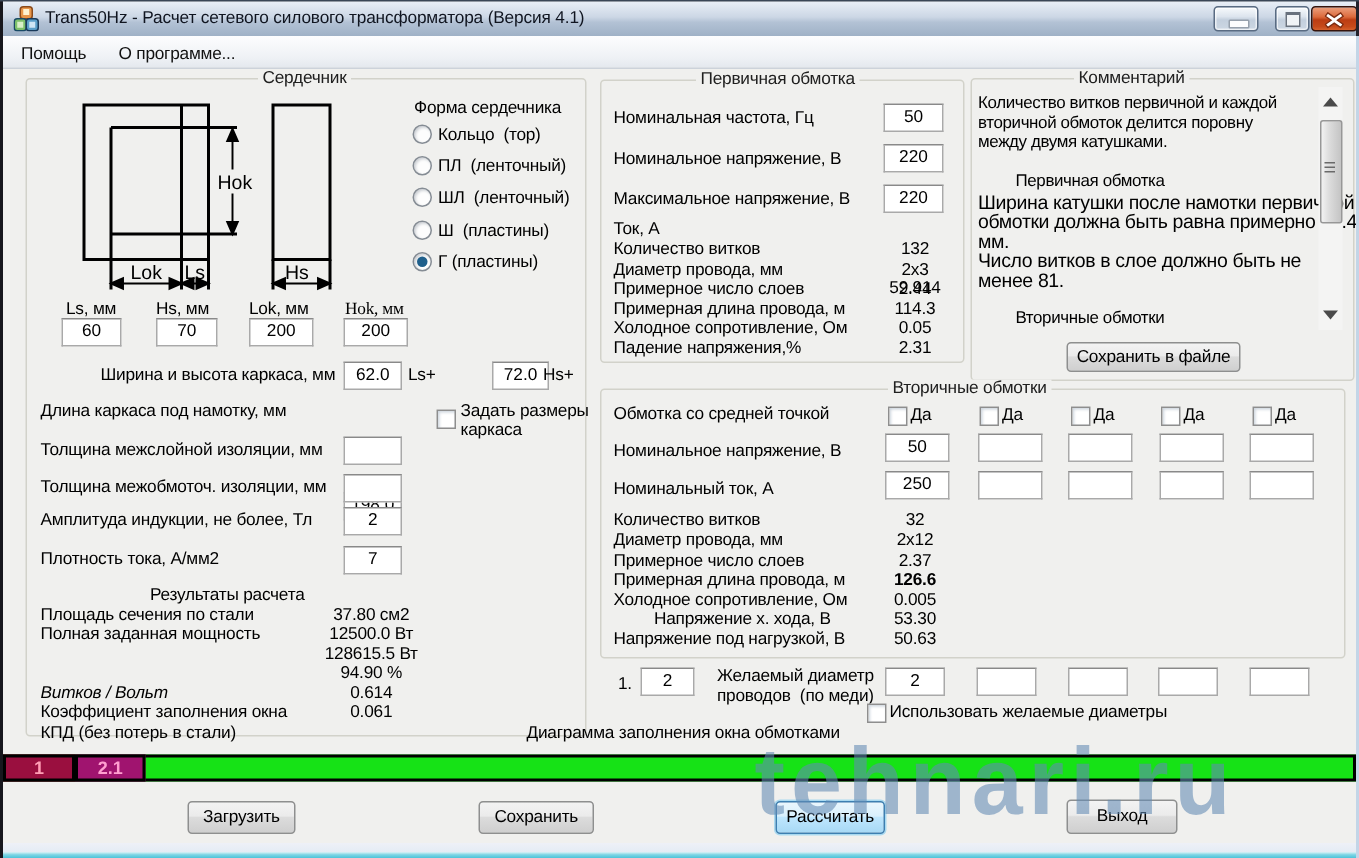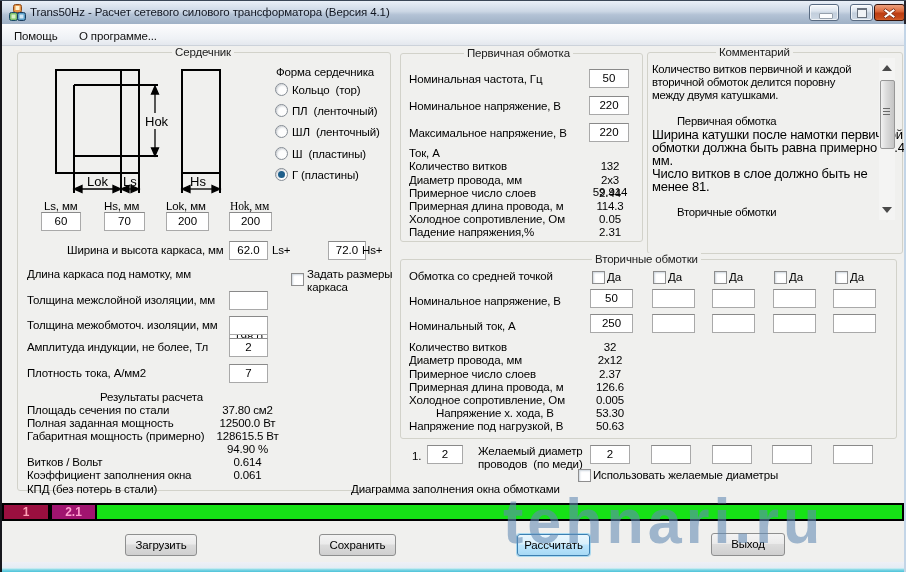--- a/index.html
+++ b/index.html
@@ -137,25 +137,24 @@
   <div class="lbl" style="left:27px;top:341px;">Амплитуда индукции, не более, Тл</div>
   <div class="inp" style="left:229px;top:338px;width:37px;height:17px;">2</div>
   <div class="lbl" style="left:27px;top:367px;">Плотность тока, А/мм2</div>
   <div class="inp" style="left:229px;top:364px;width:37px;height:17px;">7</div>
 
   <div class="lbl" style="left:100px;top:391px;">Результаты расчета</div>
   <div class="lbl" style="left:27px;top:404px;">Площадь сечения по стали</div>
     <div class="val" style="left:185px;top:404px;width:125px;">37.80 см2</div>
   <div class="lbl" style="left:27px;top:417px;">Полная заданная мощность</div>
     <div class="val" style="left:185px;top:417px;width:125px;">12500.0 Вт</div>
-  <div class="lbl" style="left:27px;top:430px;">Габаритная мощность (примерно)</div>
     <div class="val" style="left:185px;top:430px;width:125px;">128615.5 Вт</div>
   <div class="lbl" style="left:27px;top:443px;margin-top:40px;">КПД (без потерь в стали)</div>
     <div class="val" style="left:185px;top:443px;width:125px;">94.90 %</div>
-  <div class="lbl" style="left:27px;top:456px;">Витков / Вольт</div>
+  <div class="lbl" style="left:27px;top:456px;font-style:italic;">Витков / Вольт</div>
     <div class="val" style="left:185px;top:456px;width:125px;">0.614</div>
   <div class="lbl" style="left:27px;top:469px;">Коэффициент заполнения окна</div>
     <div class="val" style="left:185px;top:469px;width:125px;">0.061</div>
 
   <div class="lbl" style="left:409px;top:73px;">Номинальная частота, Гц</div>
   <div class="inp" style="left:589px;top:69px;width:38px;height:17px;">50</div>
   <div class="lbl" style="left:409px;top:100px;">Номинальное напряжение, В</div>
   <div class="inp" style="left:589px;top:96px;width:38px;height:17px;">220</div>
   <div class="lbl" style="left:409px;top:127px;">Максимальное напряжение, В</div>
   <div class="inp" style="left:589px;top:123px;width:38px;height:17px;">220</div>
@@ -184,20 +183,21 @@
   <svg class="abs" style="left:880px;top:63px;" width="14" height="10">
       <path d="M7 2 L12 8 H2 Z" fill="#4a4a4a"></path>
     </svg>
   <div class="abs" style="left:880px;top:80px;width:13px;height:67px;border:1px solid #979797;border-radius:2px;background:linear-gradient(90deg,#f2f2f2,#dcdcdc 40%,#c4c4c4);"></div>
   <div class="abs" style="left:883px;top:108px;width:7px;height:1px;background:#6a6a6a"></div>
   <div class="abs" style="left:883px;top:111px;width:7px;height:1px;background:#6a6a6a"></div>
   <div class="abs" style="left:883px;top:114px;width:7px;height:1px;background:#6a6a6a"></div>
   <svg class="abs" style="left:880px;top:205px;" width="14" height="10">
       <path d="M7 8 L12 2 H2 Z" fill="#4a4a4a"></path>
     </svg>
+  <div class="btn" style="left:711px;top:228px;width:114px;height:18px;line-height:18px;">Сохранить в файле</div>
 
   <div class="lbl" style="left:409px;top:270px;">Обмотка со средней точкой</div>
   <div class="cb" style="left:592px;top:271px;"></div>
     <div class="lbl" style="left:607px;top:271px;">Да</div>
   <div class="cb" style="left:653px;top:271px;"></div>
     <div class="lbl" style="left:668px;top:271px;">Да</div>
   <div class="cb" style="left:714px;top:271px;"></div>
     <div class="lbl" style="left:729px;top:271px;">Да</div>
   <div class="cb" style="left:774px;top:271px;"></div>
     <div class="lbl" style="left:789px;top:271px;">Да</div>
@@ -217,21 +217,21 @@
   <div class="inp" style="left:773px;top:314px;width:41px;height:17px;"></div>
   <div class="inp" style="left:833px;top:314px;width:41px;height:17px;"></div>
 
   <div class="lbl" style="left:409px;top:341px;">Количество витков</div>
     <div class="val" style="left:560px;top:341px;width:100px;">32</div>
   <div class="lbl" style="left:409px;top:354px;">Диаметр провода, мм</div>
     <div class="val" style="left:560px;top:354px;width:100px;">2x12</div>
   <div class="lbl" style="left:409px;top:368px;">Примерное число слоев</div>
     <div class="val" style="left:560px;top:368px;width:100px;">2.37</div>
   <div class="lbl" style="left:409px;top:381px;">Примерная длина провода, м</div>
-    <div class="val" style="left:560px;top:381px;width:100px;">126.6</div>
+    <div class="val" style="left:560px;top:381px;width:100px;font-weight:bold;">126.6</div>
   <div class="lbl" style="left:409px;top:394px;">Холодное сопротивление, Ом</div>
     <div class="val" style="left:560px;top:394px;width:100px;">0.005</div>
   <div class="lbl" style="left:409px;top:407px;margin-left:27px;">Напряжение х. хода, В</div>
     <div class="val" style="left:560px;top:407px;width:100px;">53.30</div>
   <div class="lbl" style="left:409px;top:420px;">Напряжение под нагрузкой, В</div>
     <div class="val" style="left:560px;top:420px;width:100px;">50.63</div>
 
   <div class="lbl" style="left:412px;top:450px;">1.</div>
   <div class="inp" style="left:427px;top:445px;width:34px;height:17px;">2</div>
   <div class="lbl" style="left:478px;top:445px;">Желаемый диаметр<br>проводов&nbsp;&nbsp;(по меди)</div>

